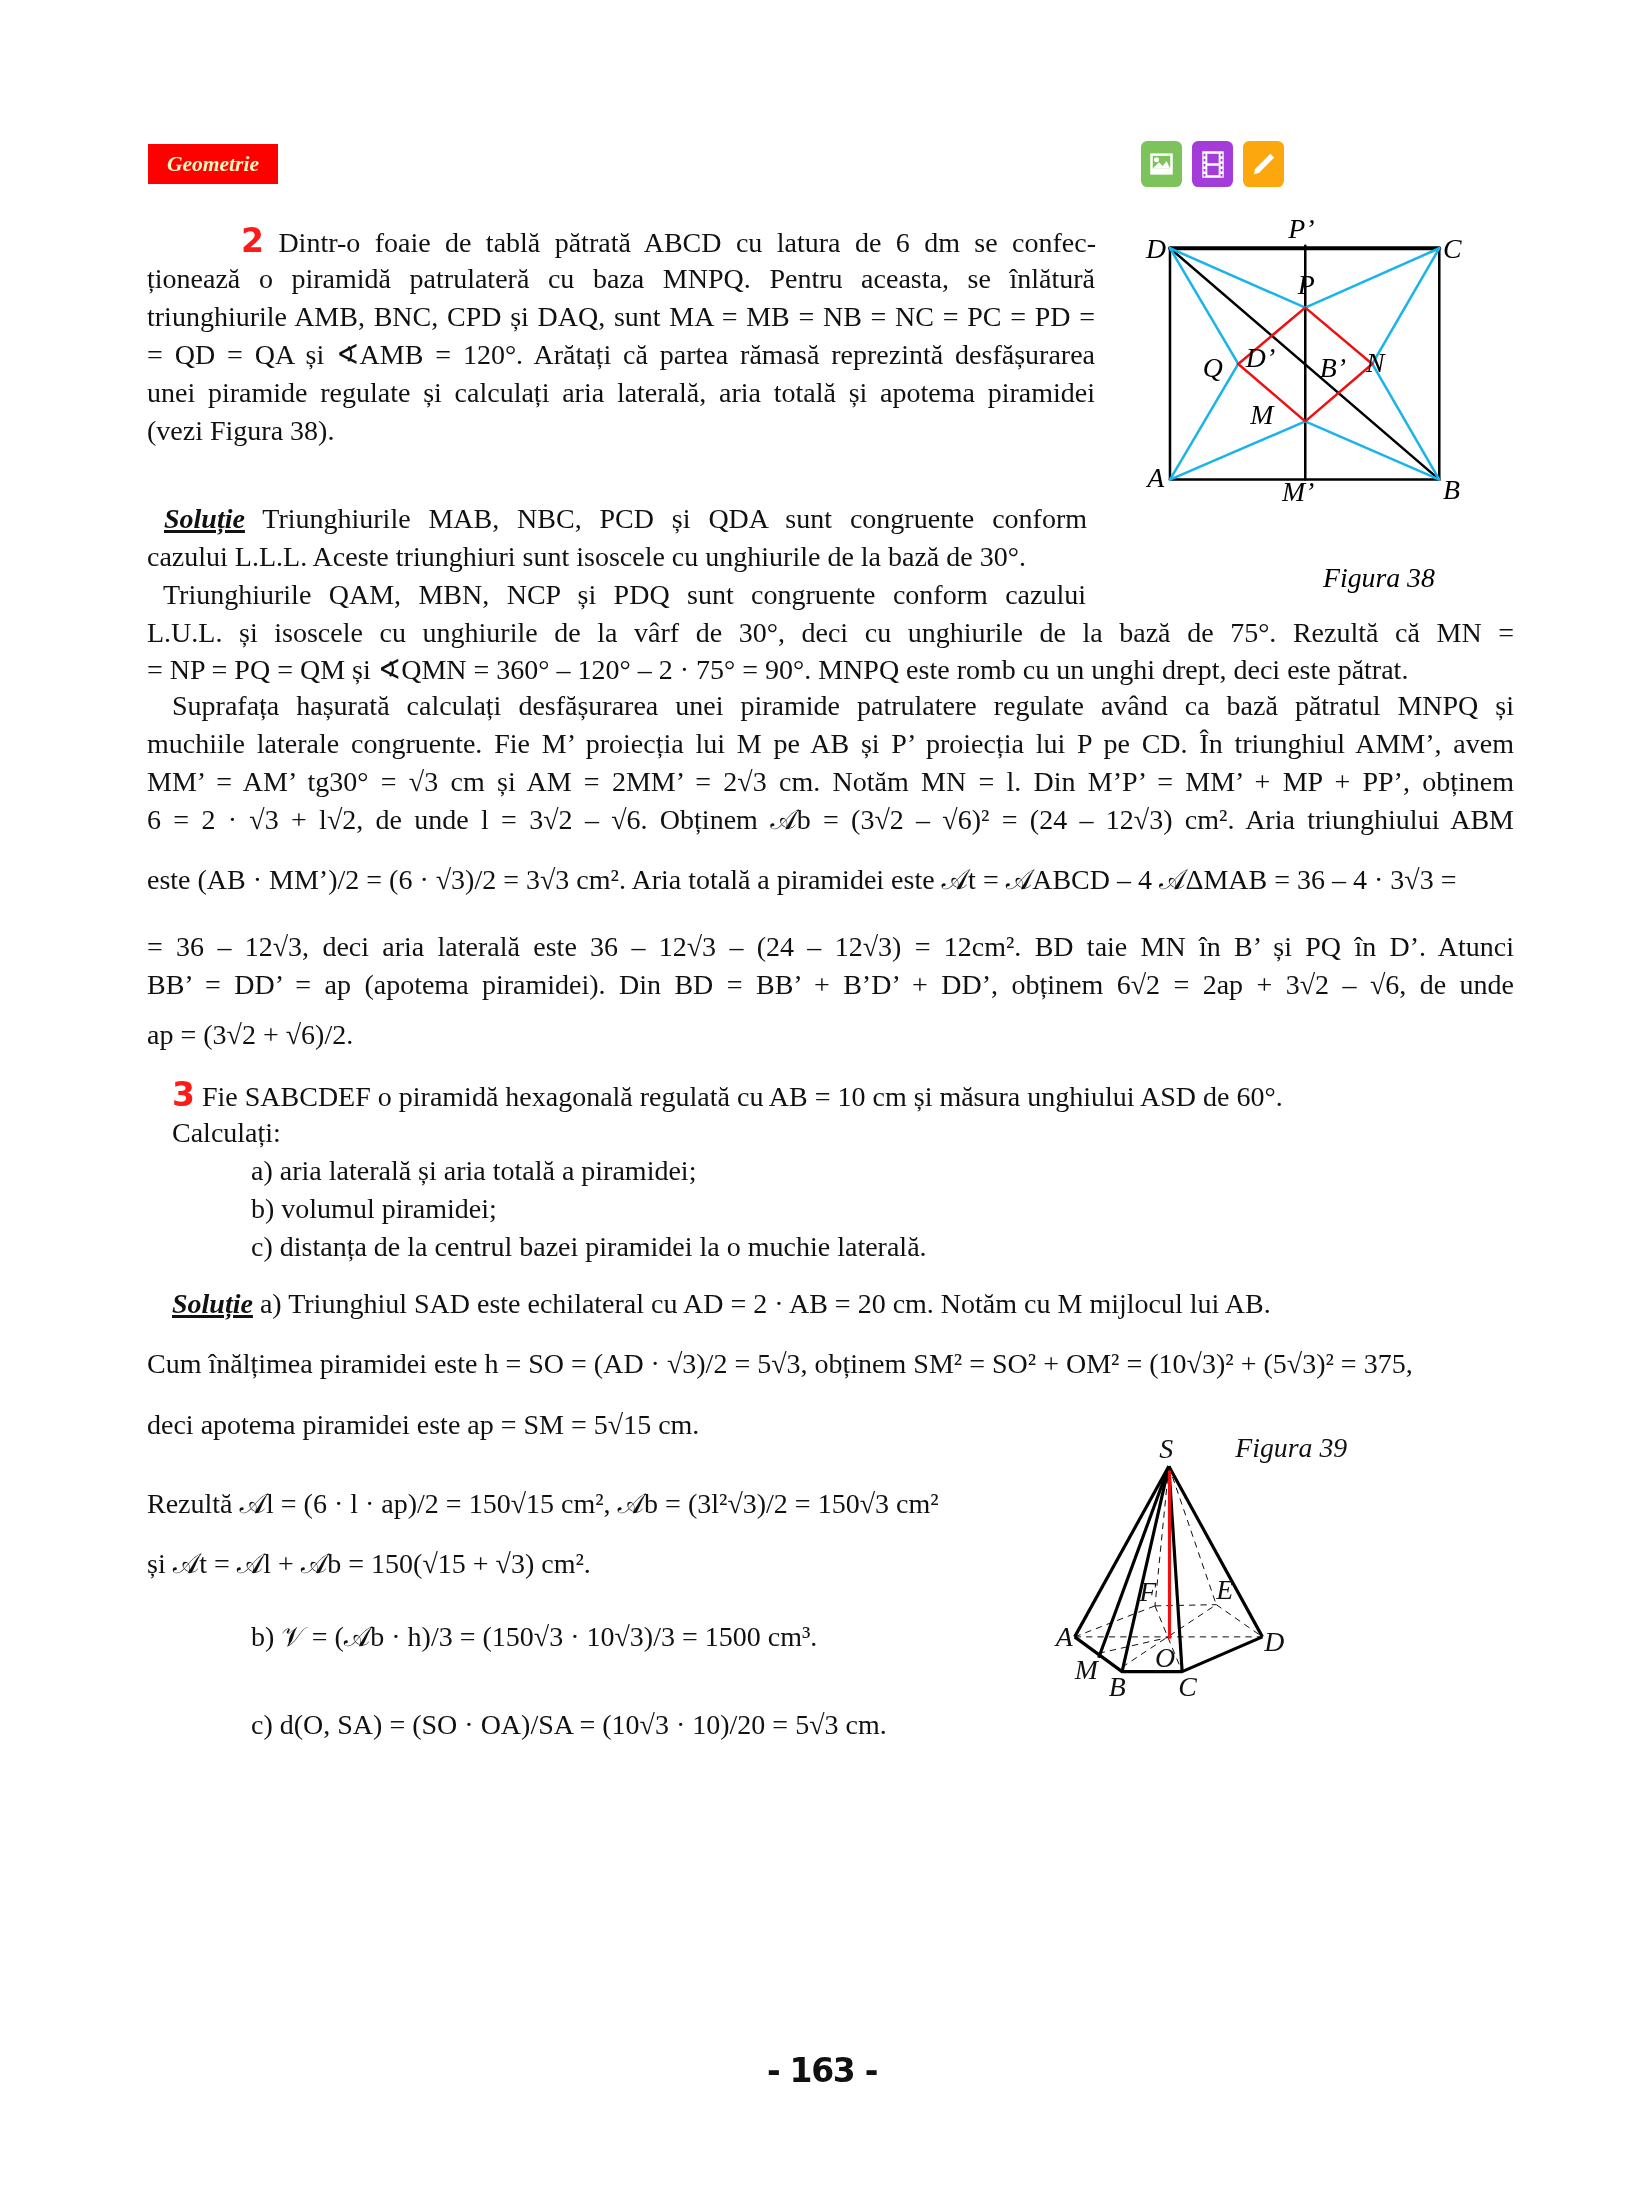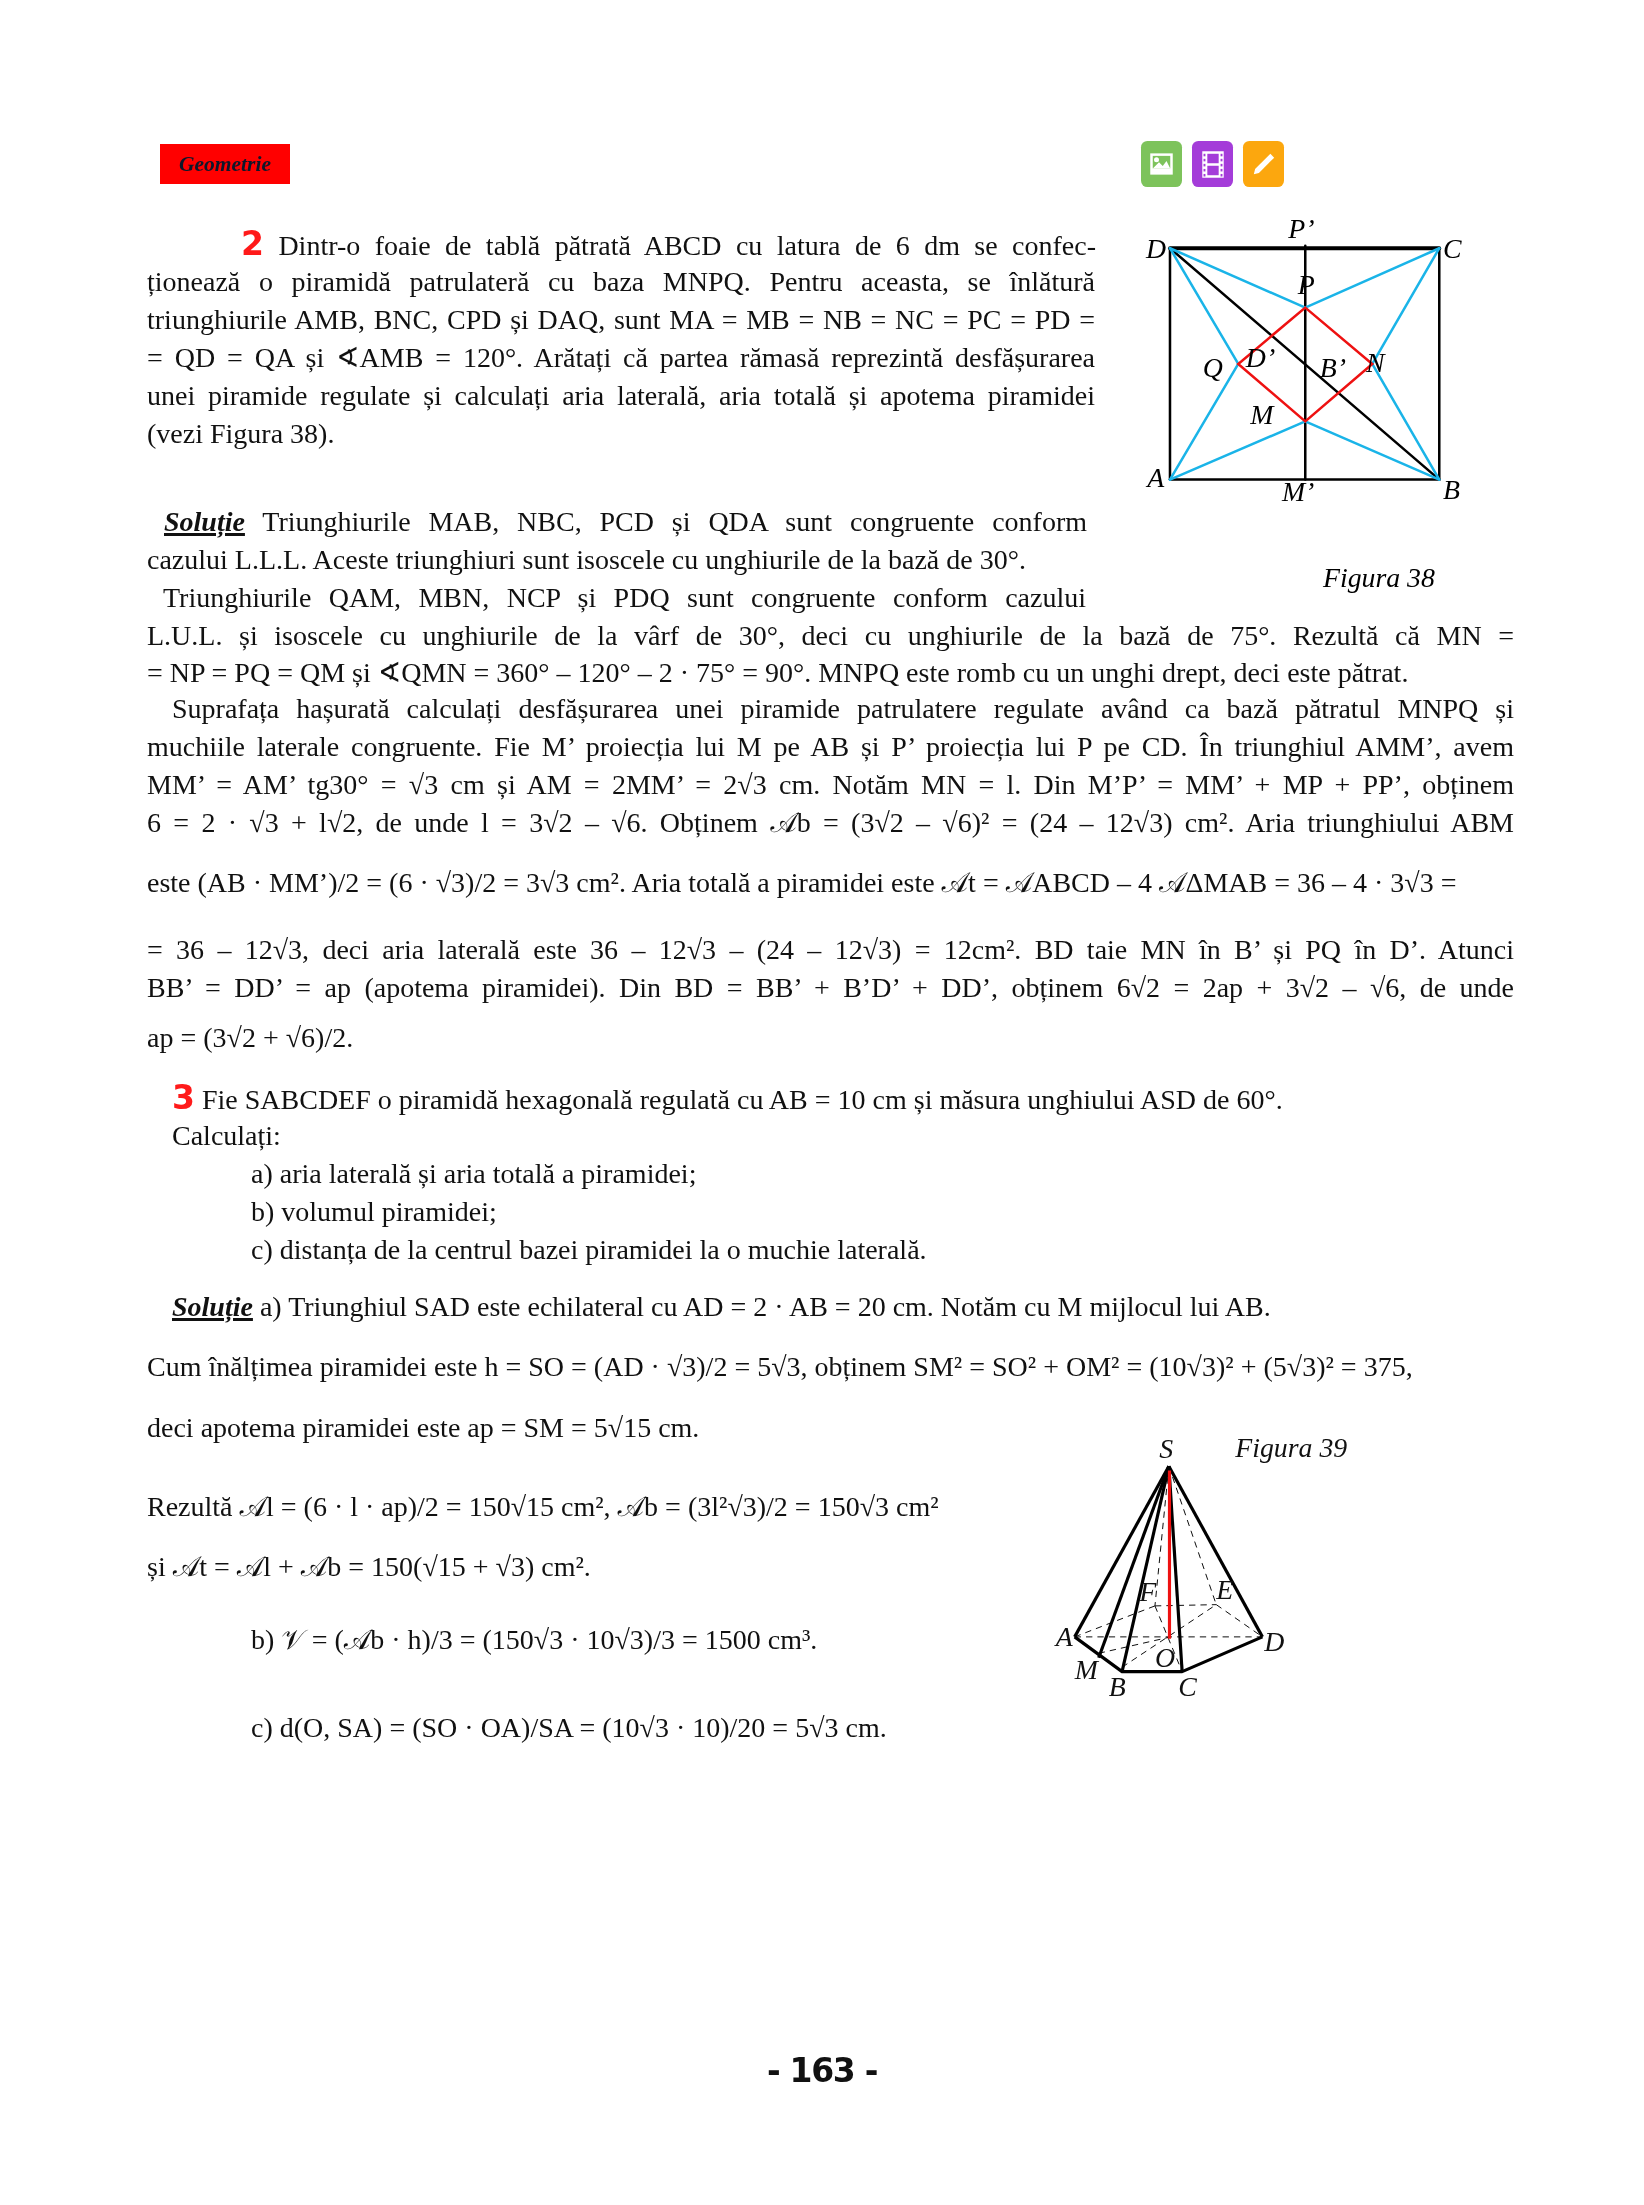--- a/index.html
+++ b/index.html
@@ -1,22 +1,22 @@
 <!DOCTYPE html>
 <html style="font-size:10px"><head>
 <meta charset="utf-8">
 <style>
   html, body { margin: 0; padding: 0; background: #ffffff; }
   body { width: 1644px; height: 2205px; position: relative; overflow: hidden;
          font-family: "Liberation Serif", serif; color: #111; }
   .abs { position: absolute; }
-  .line { position: absolute; left: 147px; font-size: 28px; line-height: 35px; white-space: nowrap; }
+  .line { position: absolute; left: 147px; font-size: 28px; line-height: 29px; white-space: nowrap; }
   .just { text-align: justify; text-align-last: justify; }
   i, .it { font-style: italic; }
-  .label-geo { left: 160px; top: 144px; width: 130px; height: 40px; background: #ff0000; color: #0f172a;
+  .label-geo { left: 148px; top: 144px; width: 130px; height: 40px; background: #ff0000; color: #fef9c3;
                font-style: italic; font-weight: bold; font-size: 21.5px; line-height: 40px; text-align: center; }
   .icon-btn { top: 141px; width: 41px; height: 46px; border-radius: 6.3px; display: flex; align-items: center; justify-content: center; }
   .probnum { color: #ff1a1a; font-family: "DejaVu Sans", sans-serif; font-weight: bold; font-size: 33px; }
   .sol { font-weight: bold; font-style: italic; text-decoration: underline; text-decoration-thickness: 2.5px; }
   .pagenum { left: 0; width: 1644px; top: 2051px; text-align: center; font-family: "DejaVu Sans", sans-serif;
              font-weight: bold; font-size: 33px; letter-spacing: -1.3px; }
 </style>
 </head>
 <body>
 

